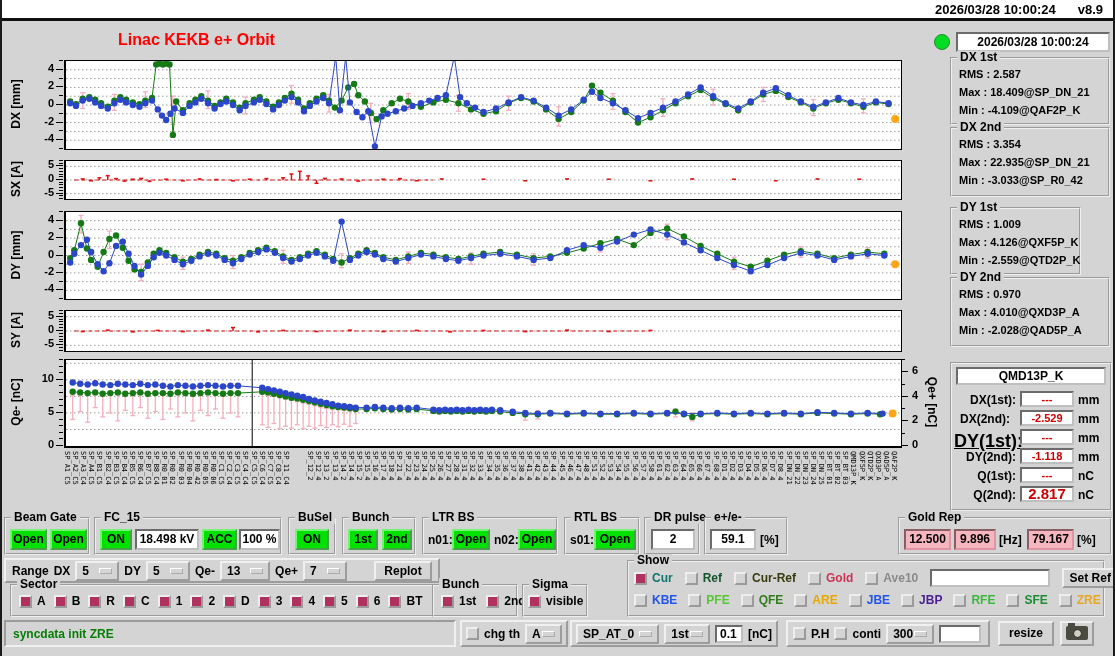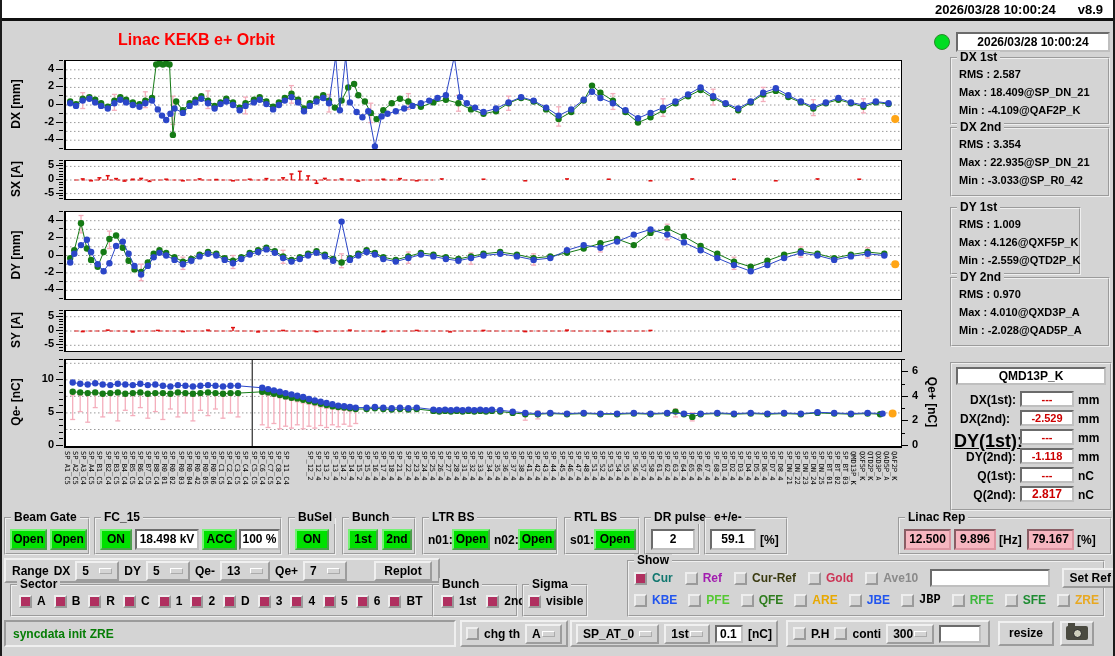--- a/index.html
+++ b/index.html
@@ -70,21 +70,21 @@
         <div style="position: absolute; left: 2px; top: 67px; width: 62px; text-align: right; font-weight: bold; font-size: 18px; text-decoration: underline;">DY(1st):</div>
         <div style="position: absolute; left: 68px; top: 65px; width: 54px; height: 16px; background: rgb(255, 255, 255); border: 2px inset rgb(191, 191, 191); box-sizing: border-box; font-weight: bold; font-size: 11px; text-align: center; line-height: 12px; color: rgb(204, 0, 0);">---</div>
         <div style="position: absolute; left: 126px; top: 67px; font-weight: bold; font-size: 12px;">mm</div>
         <div style="position: absolute; left: 2px; top: 86px; width: 62px; text-align: right; font-weight: bold; font-size: 12px;">DY(2nd):</div>
         <div style="position: absolute; left: 68px; top: 84px; width: 54px; height: 16px; background: rgb(255, 255, 255); border: 2px inset rgb(191, 191, 191); box-sizing: border-box; font-weight: bold; font-size: 11px; text-align: center; line-height: 12px; color: rgb(204, 0, 0);">-1.118</div>
         <div style="position: absolute; left: 126px; top: 86px; font-weight: bold; font-size: 12px;">mm</div>
         <div style="position: absolute; left: 2px; top: 105px; width: 62px; text-align: right; font-weight: bold; font-size: 12px;">Q(1st):</div>
         <div style="position: absolute; left: 68px; top: 103px; width: 54px; height: 16px; background: rgb(255, 255, 255); border: 2px inset rgb(191, 191, 191); box-sizing: border-box; font-weight: bold; font-size: 11px; text-align: center; line-height: 12px; color: rgb(204, 0, 0);">---</div>
         <div style="position: absolute; left: 126px; top: 105px; font-weight: bold; font-size: 12px;">nC</div>
         <div style="position: absolute; left: 2px; top: 124px; width: 62px; text-align: right; font-weight: bold; font-size: 12px;">Q(2nd):</div>
-        <div style="position: absolute; left: 68px; top: 122px; width: 54px; height: 16px; background: rgb(255, 255, 255); border: 2px inset rgb(191, 191, 191); box-sizing: border-box; font-weight: bold; font-size: 12px; text-align: center; line-height: 12px; color: rgb(204, 0, 0);">2.817</div>
+        <div style="position: absolute; left: 68px; top: 122px; width: 54px; height: 16px; background: rgb(255, 255, 255); border: 2px inset rgb(191, 191, 191); box-sizing: border-box; font-weight: bold; font-size: 15px; text-align: center; line-height: 12px; color: rgb(204, 0, 0);">2.817</div>
         <div style="position: absolute; left: 126px; top: 124px; font-weight: bold; font-size: 12px;">nC</div>
       </div>
   </div>
 
   <div class="gbox" style="left:2px;top:517px;width:86px;height:38px">
     <span class="gtitle">Beam Gate</span>
     <div class="gbtn" style="left:4px;top:10px;width:37px;height:21px;line-height:16px">Open</div>
     <div class="gbtn" style="left:44px;top:10px;width:37px;height:21px;line-height:16px">Open</div>
   </div>
 
@@ -126,21 +126,21 @@
     <div class="wfield" style="left:5px;top:10px;width:44px;height:21px;line-height:16px">2</div>
   </div>
 
   <div class="gbox" style="left:702px;top:517px;width:84px;height:38px">
     <span class="gtitle">e+/e-</span>
     <div class="wfield" style="left:4px;top:10px;width:46px;height:21px;line-height:16px">59.1</div>
     <span class="slabel" style="left:54px;top:14px">[%]</span>
   </div>
 
   <div class="gbox" style="left:896px;top:517px;width:214px;height:38px">
-    <span class="gtitle">Linac Rep</span>
+    <span class="gtitle">Gold Rep</span>
     <div class="wfield pfield" style="left:4px;top:10px;width:47px;height:21px;line-height:16px">12.500</div>
     <div class="wfield pfield" style="left:54px;top:10px;width:42px;height:21px;line-height:16px">9.896</div>
     <span class="slabel" style="left:99px;top:14px">[Hz]</span>
     <div class="wfield pfield" style="left:127px;top:10px;width:47px;height:21px;line-height:16px">79.167</div>
     <span class="slabel" style="left:177px;top:14px">[%]</span>
   </div>
 
   <div class="raised" id="range-row" style="left:2px;top:558px;width:436px;height:25px;display:flex;align-items:center;gap:5px;padding:0 6px">
     <span class="citem">Range</span>
     <span class="citem">DX</span>
@@ -244,21 +244,21 @@
 
   <div class="gbox" style="left:625px;top:560px;width:478px;height:57px">
     <span class="gtitle">Show</span>
     <div class="crow" id="show-row1" style="top:6px;gap:12px;left:5px">
         <div class="citem">
           <span class="cb on"></span>
           <span style="color: #0f766e;">Cur</span>
         </div>
         <div class="citem">
           <span class="cb"></span>
-          <span style="color: #a21caf;">Ref</span>
+          <span style="color: #14532d;">Ref</span>
         </div>
         <div class="citem">
           <span class="cb"></span>
           <span style="color: rgb(58, 58, 16);">Cur-Ref</span>
         </div>
         <div class="citem">
           <span class="cb"></span>
           <span style="color: rgb(204, 51, 85);">Gold</span>
         </div>
         <div class="citem">
@@ -284,21 +284,21 @@
         <div class="citem">
           <span class="cb"></span>
           <span style="color: rgb(232, 168, 0);">ARE</span>
         </div>
         <div class="citem">
           <span class="cb"></span>
           <span style="color: rgb(34, 85, 238);">JBE</span>
         </div>
         <div class="citem">
           <span class="cb"></span>
-          <span style="color: #000000; font-family: Liberation Mono, monospace;">JBP</span>
+          <span style="color: #4c1d95;">JBP</span>
         </div>
         <div class="citem">
           <span class="cb"></span>
           <span style="color: rgb(60, 184, 60);">RFE</span>
         </div>
         <div class="citem">
           <span class="cb"></span>
           <span style="color: rgb(30, 140, 50);">SFE</span>
         </div>
         <div class="citem">

